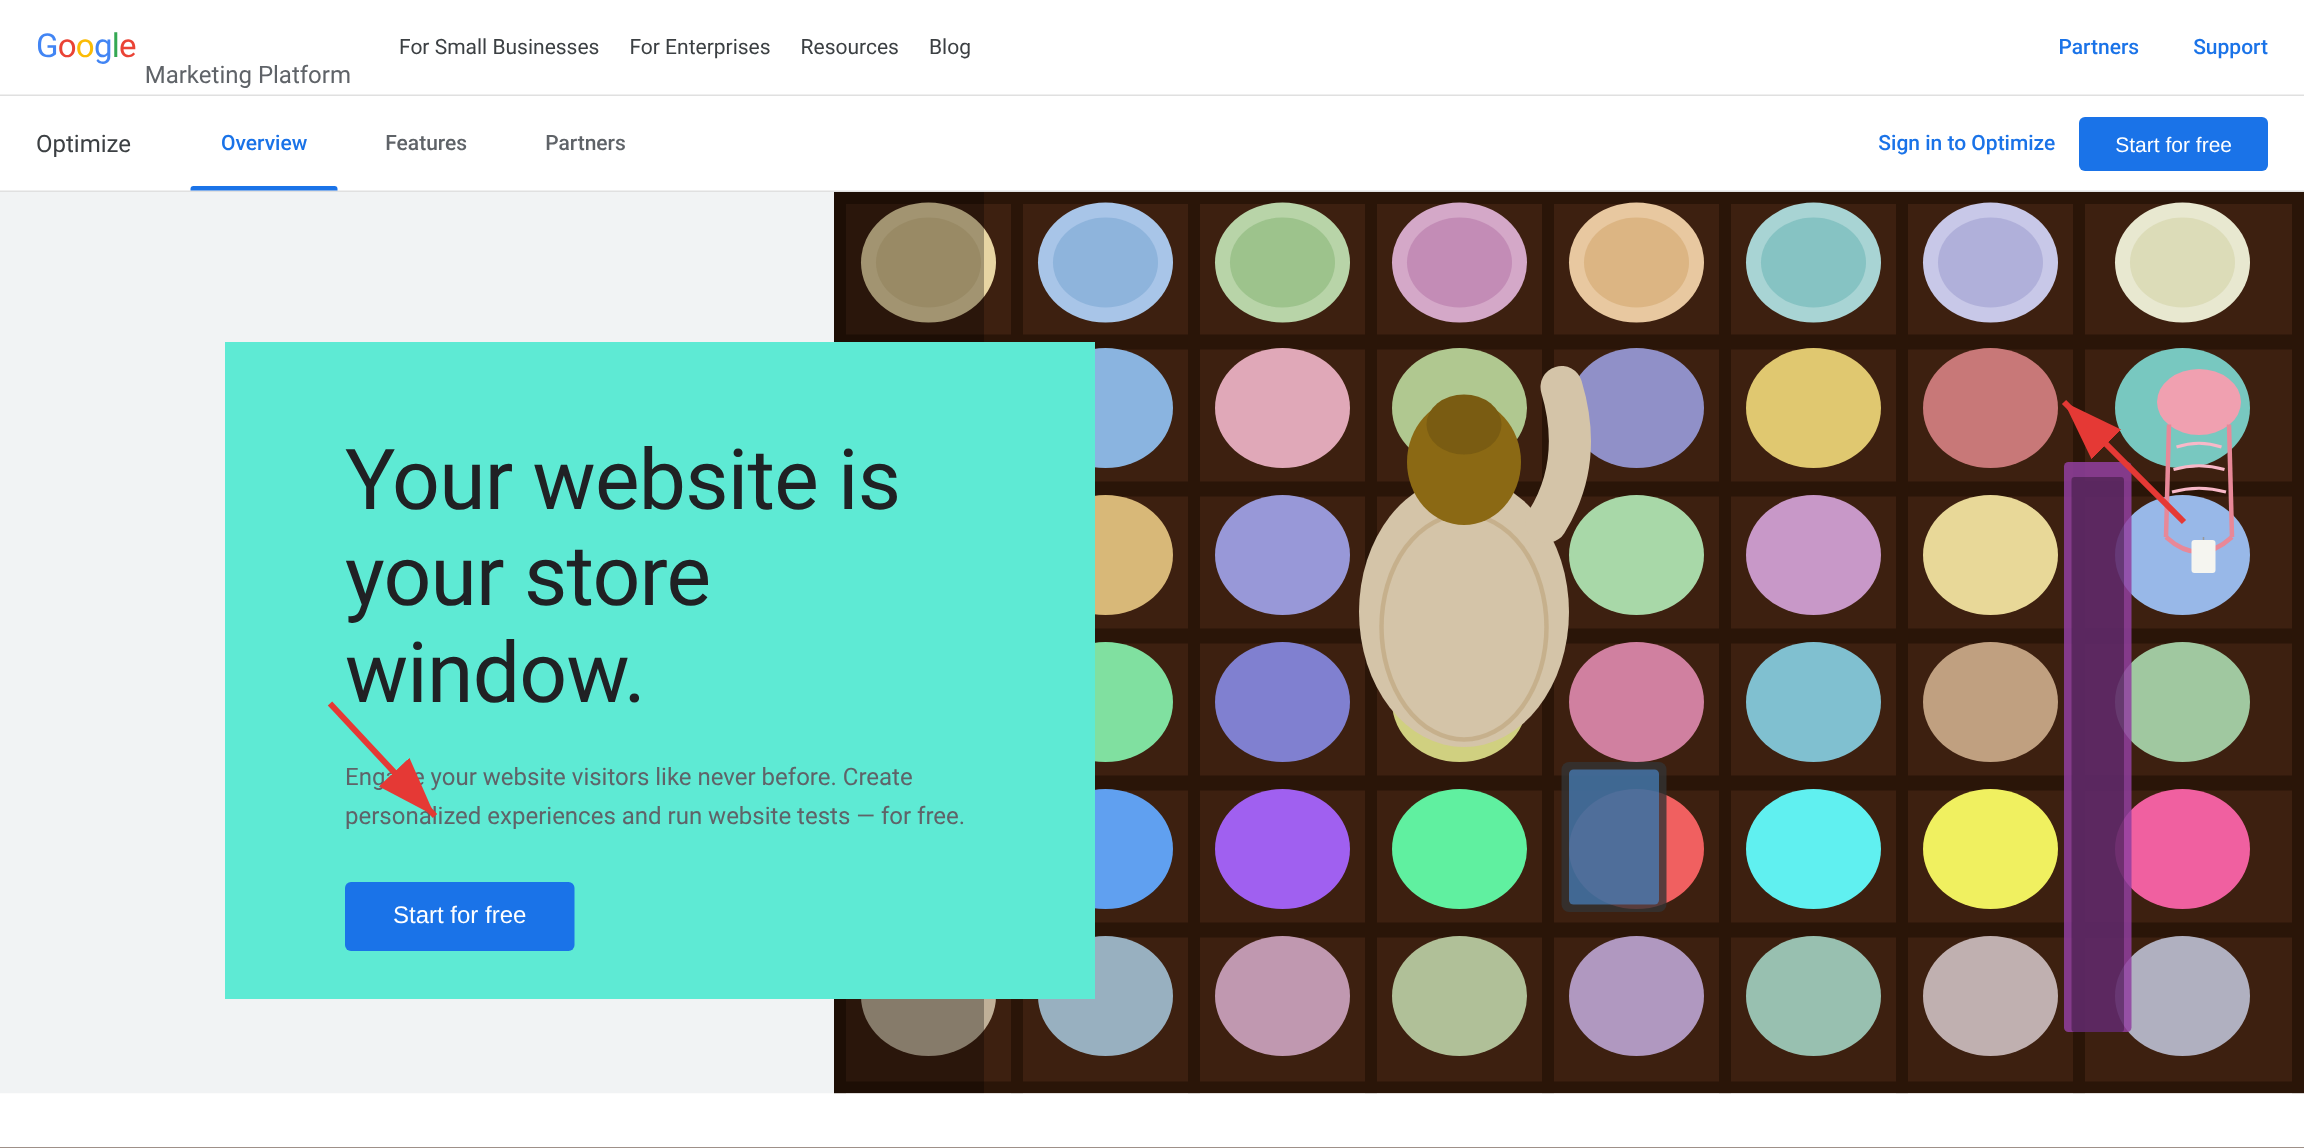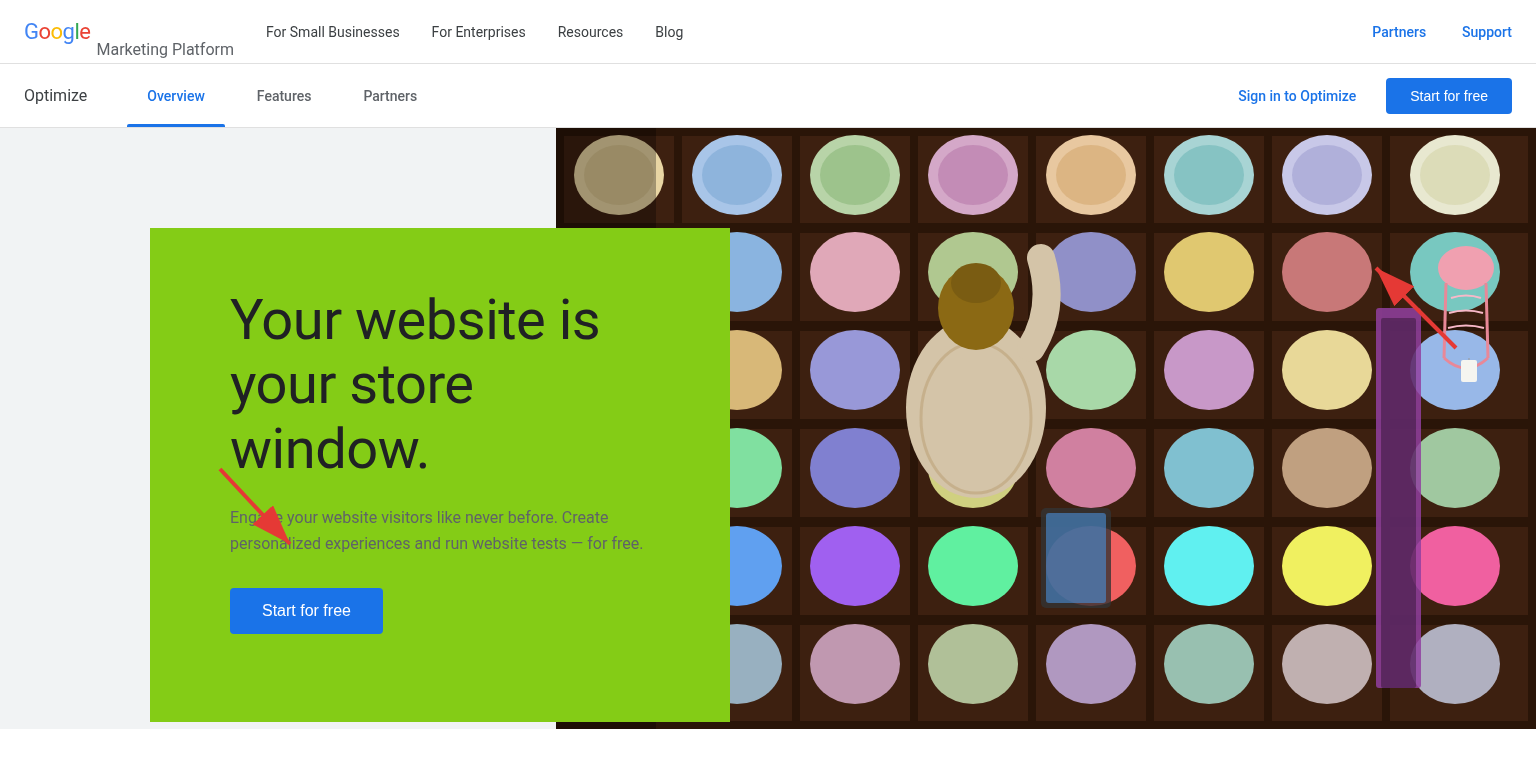--- a/index.html
+++ b/index.html
@@ -32,21 +32,21 @@
     .g-yellow { color: #FBBC05; }
     .g-green { color: #34A853; }
     .top-nav-brand {
       font-size: 16px;
       color: #5f6368;
       font-weight: 400;
       margin-top: 36px;
     }
     .top-nav-links {
       display: flex;
-      gap: 32px;
+      gap: 20px;
       flex: 1;
     }
     .top-nav-link {
       font-size: 14px;
       color: #3c4043;
       text-decoration: none;
       cursor: pointer;
     }
     .top-nav-right {
       display: flex;
@@ -106,21 +106,21 @@
       left: 0;
       right: 0;
       height: 3px;
       background: #1a73e8;
       border-radius: 2px 2px 0 0;
     }
     .secondary-nav-right {
       margin-left: auto;
       display: flex;
       align-items: center;
-      gap: 30px;
+      gap: 16px;
     }
     .sign-in-link {
       font-size: 14px;
       color: #1a73e8;
       font-weight: 500;
       cursor: pointer;
       text-decoration: none;
     }
     .start-free-btn {
       background: #1a73e8;
@@ -142,22 +142,22 @@
       overflow: hidden;
       background: #f1f3f4;
     }
 
     
     .hero-card {
       position: absolute;
       left: 150px;
       top: 100px;
       width: 580px;
-      background: #84cc16;
-      padding: 60px 50px 88px 80px;
+      background: #5eead4;
+      padding: 60px 50px 32px 80px;
       z-index: 10;
     }
     .hero-title {
       font-size: 56px;
       font-weight: 400;
       color: #202124;
       line-height: 1.15;
       margin-bottom: 24px;
       letter-spacing: -0.5px;
     }

